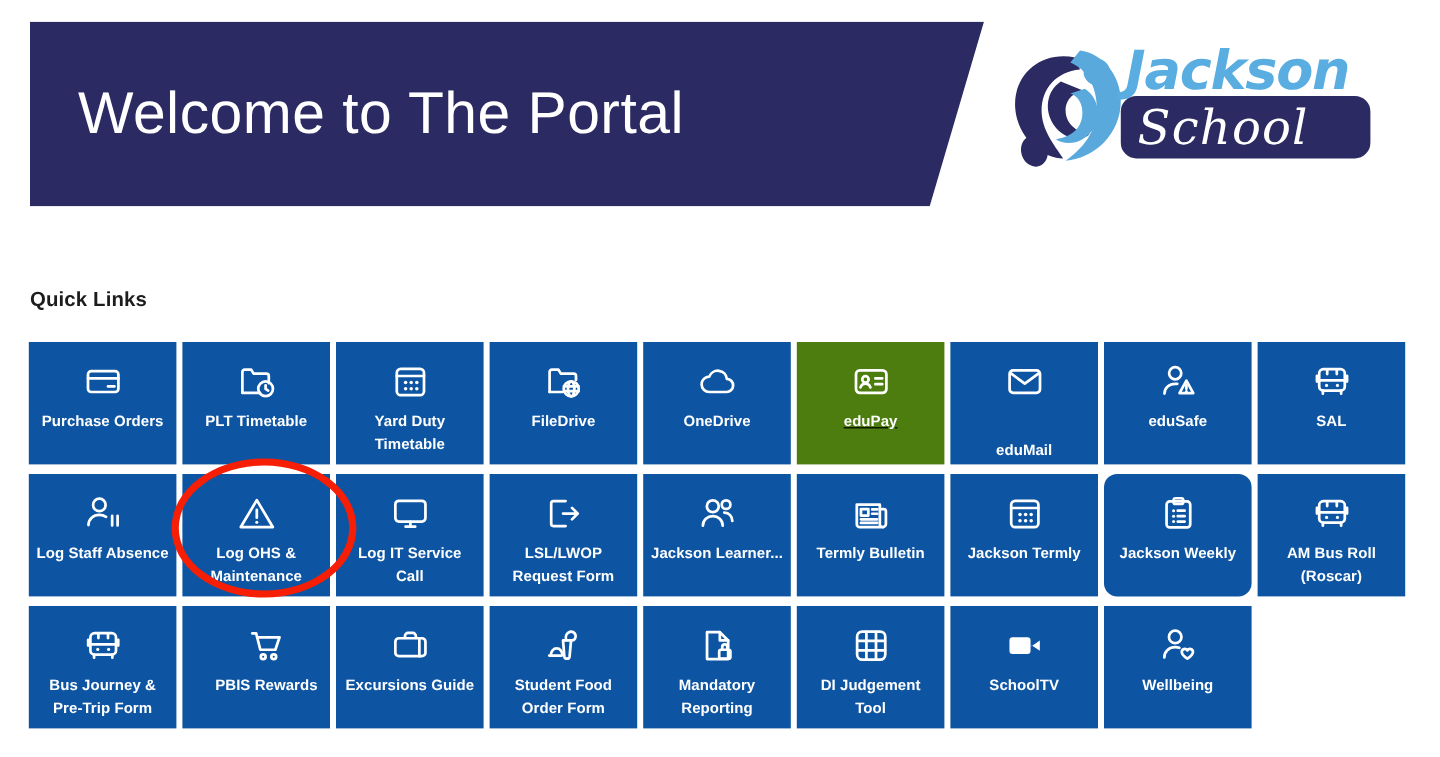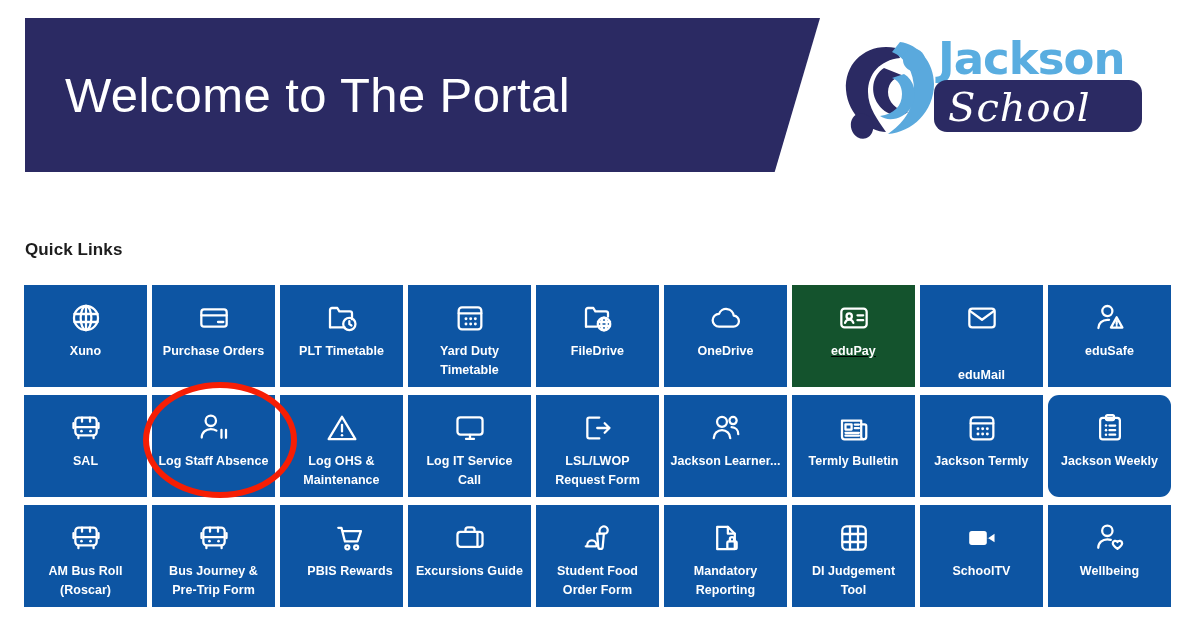--- a/index.html
+++ b/index.html
@@ -37,20 +37,21 @@
     width: 310px; height: 120px;
   }
   .logo-mark { position: absolute; left: 0; top: 4px; width: 108px; height: 112px; }
   .logo-text { position: absolute; left: 96px; top: 0px; width: 215px; height: 118px; }
   .logo-word {
     position: absolute; left: 4px; top: 2px;
     font-size: 45px; font-weight: bold;
     color: #59ade0;
     letter-spacing: -1px;
     font-family: "DejaVu Sans", sans-serif;
+    font-style: italic;
   }
   .logo-badge {
     position: absolute; left: 0px; top: 50px;
     width: 208px; height: 52px;
     background: #2b2a63;
     border-radius: 13px;
   }
   .logo-script {
     position: absolute; left: 14px; top: 54px;
     font-size: 40px;
@@ -141,30 +142,20 @@
       <div class="logo-script">School</div>
     </div>
   </div>
 
   <div class="section-title">Quick Links</div>
 
   <div class="grid" id="tiles-grid">
       <div class="tile" style="background: rgb(13, 85, 163);">
         <span class="ico">
           <svg viewBox="0 0 24 24" xmlns="http://www.w3.org/2000/svg">
-            <circle cx="12" cy="12" r="9" fill="none" stroke="currentColor" stroke-width="1.7" stroke-linecap="round" stroke-linejoin="round"></circle>
-            <ellipse cx="12" cy="12" rx="4" ry="9" fill="none" stroke="currentColor" stroke-width="1.7" stroke-linecap="round" stroke-linejoin="round"></ellipse>
-            <path d="M3.3 9h17.4M3.3 15h17.4M12 3v18" fill="none" stroke="currentColor" stroke-width="1.7" stroke-linecap="round" stroke-linejoin="round"></path>
-          </svg>
-        </span>
-        <span class="lbl">Xuno</span>
-      </div>
-      <div class="tile" style="background: rgb(13, 85, 163);">
-        <span class="ico">
-          <svg viewBox="0 0 24 24" xmlns="http://www.w3.org/2000/svg">
             <rect x="2.5" y="5.5" width="19" height="13" rx="2" fill="none" stroke="currentColor" stroke-width="1.7" stroke-linecap="round" stroke-linejoin="round"></rect>
             <path d="M2.5 10h19" fill="none" stroke="currentColor" stroke-width="1.7" stroke-linecap="round" stroke-linejoin="round"></path>
             <path d="M15 15h4" fill="none" stroke="currentColor" stroke-width="1.7" stroke-linecap="round" stroke-linejoin="round"></path>
           </svg>
         </span>
         <span class="lbl">Purchase Orders</span>
       </div>
       <div class="tile" style="background: rgb(13, 85, 163);">
         <span class="ico">
           <svg viewBox="0 0 24 24" xmlns="http://www.w3.org/2000/svg">
@@ -204,21 +195,21 @@
         <span class="lbl">FileDrive</span>
       </div>
       <div class="tile" style="background: rgb(13, 85, 163);">
         <span class="ico">
           <svg viewBox="0 0 24 24" xmlns="http://www.w3.org/2000/svg">
             <path d="M6.8 18.5h10.6a4.1 4.1 0 00.4-8.2 5.7 5.7 0 00-11-1.4 3.9 3.9 0 000 9.6z" fill="none" stroke="currentColor" stroke-width="1.7" stroke-linecap="round" stroke-linejoin="round"></path>
           </svg>
         </span>
         <span class="lbl">OneDrive</span>
       </div>
-      <div class="tile" style="background: #14532d; text-decoration: underline;">
+      <div class="tile" style="background: #4d7c0f; text-decoration: underline;">
         <span class="ico">
           <svg viewBox="0 0 24 24" xmlns="http://www.w3.org/2000/svg">
             <rect x="2.5" y="5" width="19" height="14" rx="2.4" fill="none" stroke="currentColor" stroke-width="1.7" stroke-linecap="round" stroke-linejoin="round"></rect>
             <circle cx="8.4" cy="10.6" r="2" fill="none" stroke="currentColor" stroke-width="1.7" stroke-linecap="round" stroke-linejoin="round"></circle>
             <path d="M5.3 15.6c.5-1.6 1.7-2.4 3.1-2.4s2.6.8 3.1 2.4" fill="none" stroke="currentColor" stroke-width="1.7" stroke-linecap="round" stroke-linejoin="round"></path>
             <path d="M14.6 10h4.3M14.6 13.6h4.3" fill="none" stroke="currentColor" stroke-width="1.7" stroke-linecap="round" stroke-linejoin="round"></path>
           </svg>
         </span>
         <span class="lbl">eduPay</span>
       </div>

